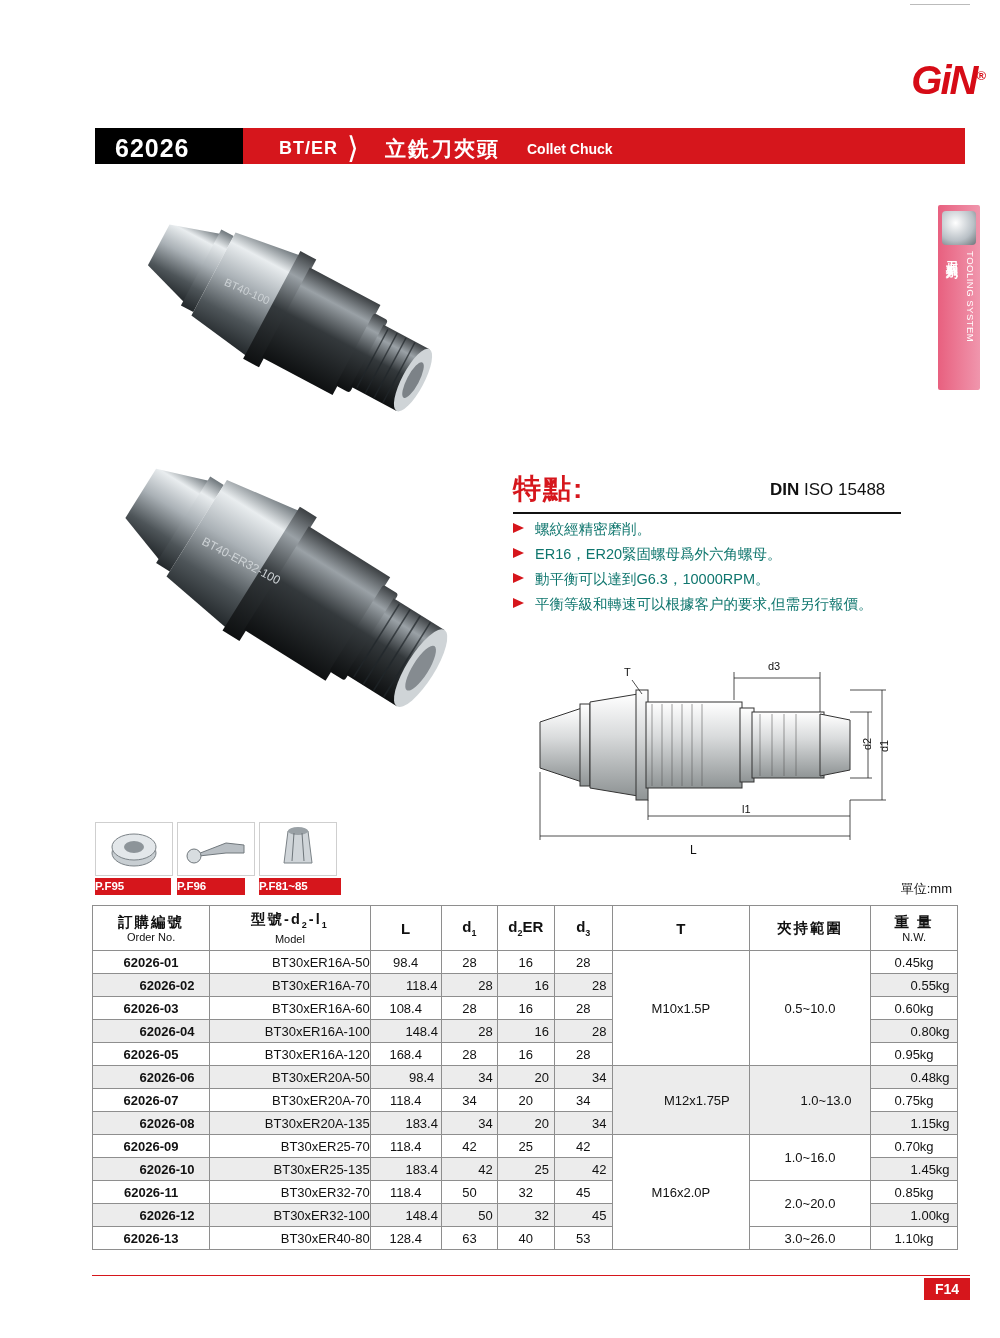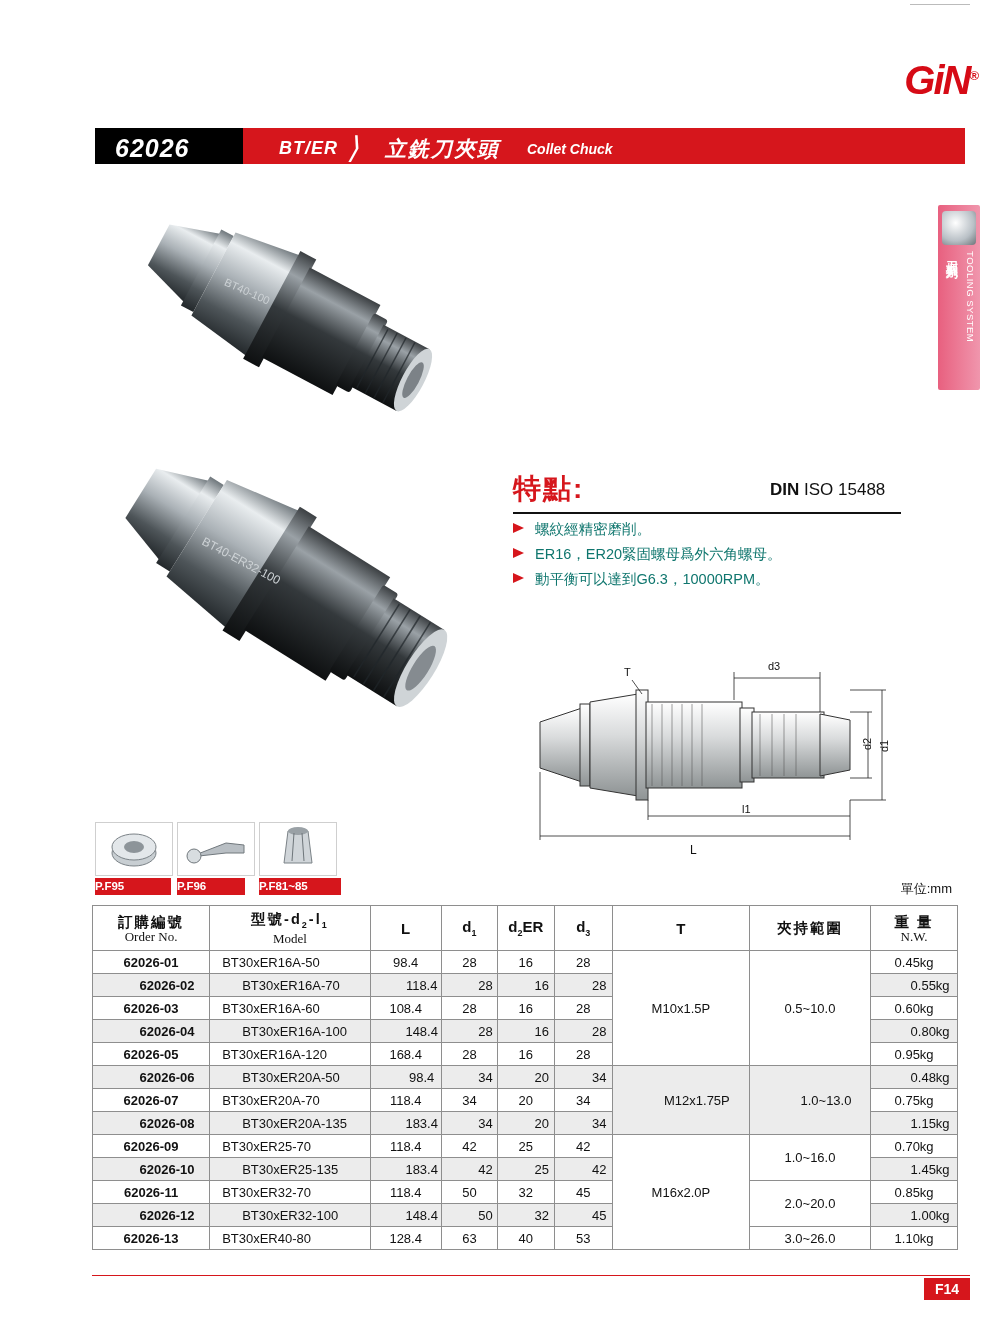--- a/index.html
+++ b/index.html
@@ -4,30 +4,30 @@
 <style>
   html,body{margin:0;padding:0;}
   body{
     width:1000px;height:1338px;position:relative;background:#ffffff;
     font-family:"Liberation Sans", sans-serif;color:#111;
     -webkit-font-smoothing:antialiased;
   }
   .page{position:relative;width:1000px;height:1338px;overflow:hidden;}
 
   
-  .logo{position:absolute;right:23px;top:58px;font-size:40px;font-weight:bold;
+  .logo{position:absolute;right:16px;top:58px;font-size:40px;font-weight:bold;
         letter-spacing:-2px;color:#d60b16;font-style:italic;}
   .logo sup{font-size:13px;vertical-align:super;font-style:normal;}
 
   
   .topline{position:absolute;right:30px;top:4px;width:60px;height:1px;background:#bbb;}
 
   
   .titlebar{position:absolute;left:95px;top:128px;width:870px;height:36px;
-            background:#d6161c;font-style:italic;}
+            background:#d6161c;}
   .titlebar .black{position:absolute;left:0;top:0;width:148px;height:36px;background:#000;}
   .code{position:absolute;left:20px;top:6px;color:#fff;font-size:25px;font-weight:bold;letter-spacing:1px;}
   .bter{position:absolute;left:184px;top:10px;color:#fff;font-size:18px;font-weight:bold;letter-spacing:1px;}
   .chev{position:absolute;left:252px;top:2px;color:#fff;font-size:30px;font-weight:300;}
   .cntitle{position:absolute;left:290px;top:7px;color:#fff;font-size:21px;font-weight:bold;letter-spacing:2px;}
   .entitle{position:absolute;left:432px;top:13px;color:#fff;font-size:14px;font-weight:bold;}
 
   
   .sidetab{position:absolute;right:20px;top:205px;width:42px;height:185px;
            background:linear-gradient(90deg,#e8607f,#f096ad);border-radius:2px;}
@@ -66,25 +66,25 @@
   .acc .t1{left:0;width:76px;} .acc .t2{left:82px;width:68px;} .acc .t3{left:164px;width:82px;}
 
   .unit{position:absolute;right:48px;top:880px;font-size:13px;color:#111;}
 
   
   table.spec{position:absolute;left:92px;top:905px;border-collapse:collapse;width:866px;
              font-size:13px;color:#111;}
   table.spec th,table.spec td{border:1px solid #8e8e8e;text-align:center;padding:0;height:22px;}
   table.spec thead th{height:44px;font-weight:bold;background:#fff;}
   table.spec thead .cn{font-size:14.5px;letter-spacing:2px;display:block;line-height:17px;}
-  table.spec thead .en{font-size:13px;font-weight:normal;display:block;line-height:12px;font-family:Liberation Serif, serif;}
+  table.spec thead .en{font-size:11px;font-weight:normal;display:block;line-height:12px;}
   table.spec .big{font-size:15px;font-weight:bold;}
   table.spec tbody tr.alt td{background:#ececec;padding-left:32px;}
   table.spec td.ord{font-weight:bold;font-size:13px;}
-  table.spec td.model{text-align:left;padding-left:12px;}
+  table.spec td.model{text-align:right;padding-left:12px;}
   sub{font-size:9px;}
 
   
   .footer{position:absolute;right:30px;bottom:38px;width:46px;height:22px;background:#d6161c;
           color:#fff;font-size:14px;font-weight:bold;text-align:center;line-height:22px;}
   .footrule{position:absolute;left:92px;right:30px;bottom:62px;height:1px;background:#d6161c;}
 </style>
 </head>
 <body>
 
@@ -170,20 +170,21 @@
 
   <div class="feat-title">特點:</div>
   <div class="din">
     <b>DIN</b><span> ISO 15488</span>
   </div>
   <div class="featrule"></div>
   <div class="feat-list">
     <div class="feat-item"><span class="bullet"></span><span>螺紋經精密磨削。</span></div>
     <div class="feat-item"><span class="bullet"></span><span>ER16，ER20緊固螺母爲外六角螺母。</span></div>
     <div class="feat-item"><span class="bullet"></span><span>動平衡可以達到G6.3，10000RPM。</span></div>
+    <div class="feat-item"><span class="bullet"></span><span>平衡等級和轉速可以根據客户的要求,但需另行報價。</span></div>
   </div>
 
   <svg class="drawing" viewBox="0 0 400 220">
     <defs>
       <linearGradient id="mg" x1="0" y1="0" x2="0" y2="1">
         <stop offset="0%" stop-color="#ffffff"></stop>
           <stop offset="40%" stop-color="#d9dbdc"></stop>
         <stop offset="100%" stop-color="#8f9495"></stop>
       </linearGradient>
     </defs>

